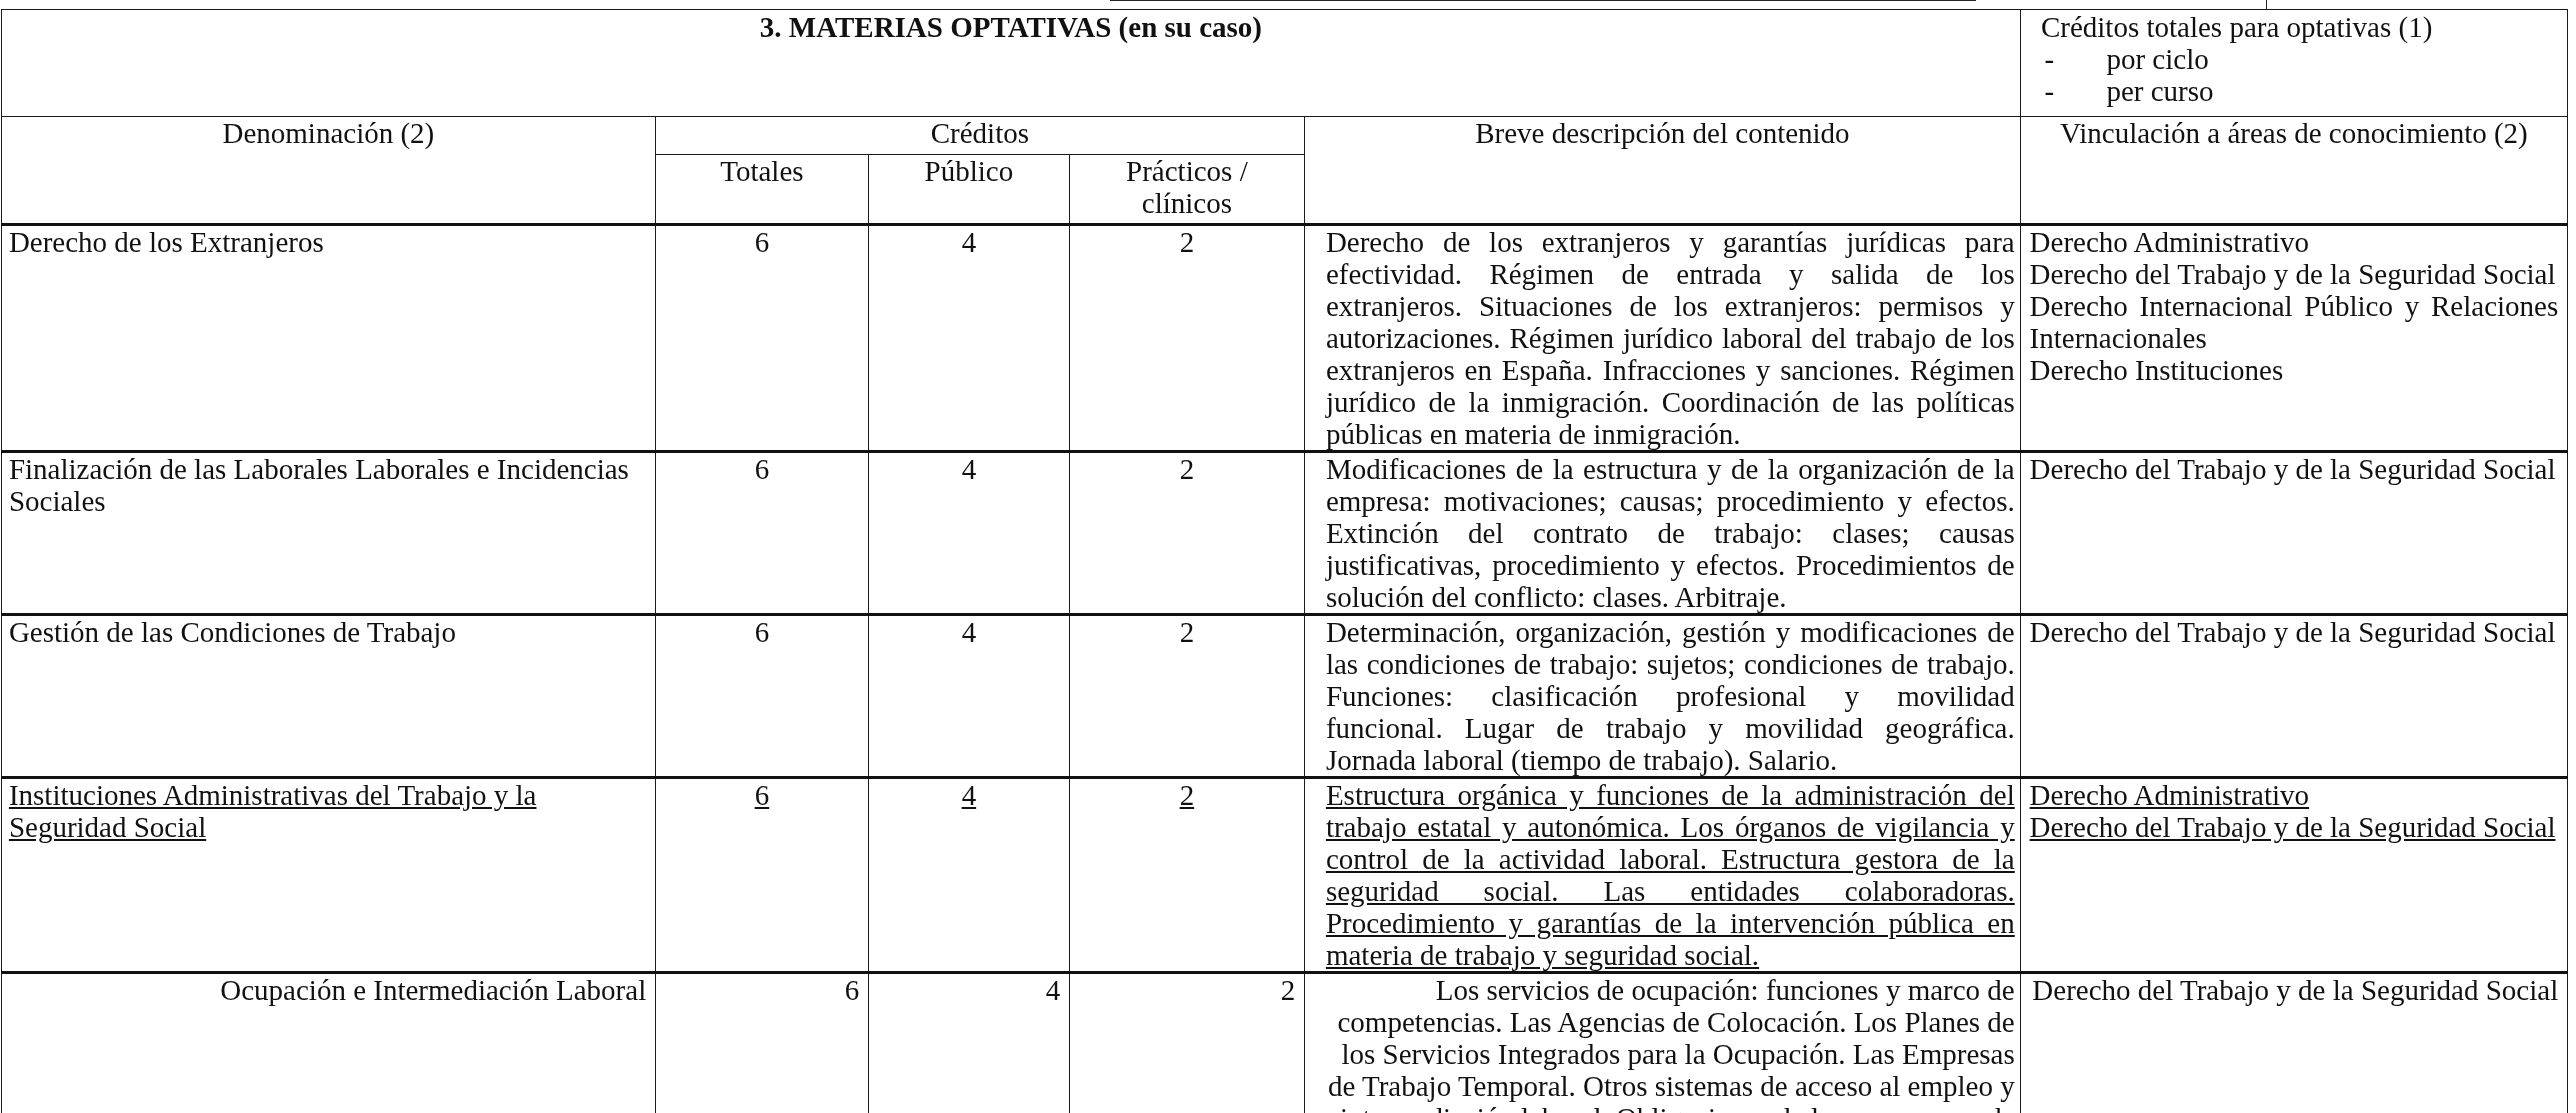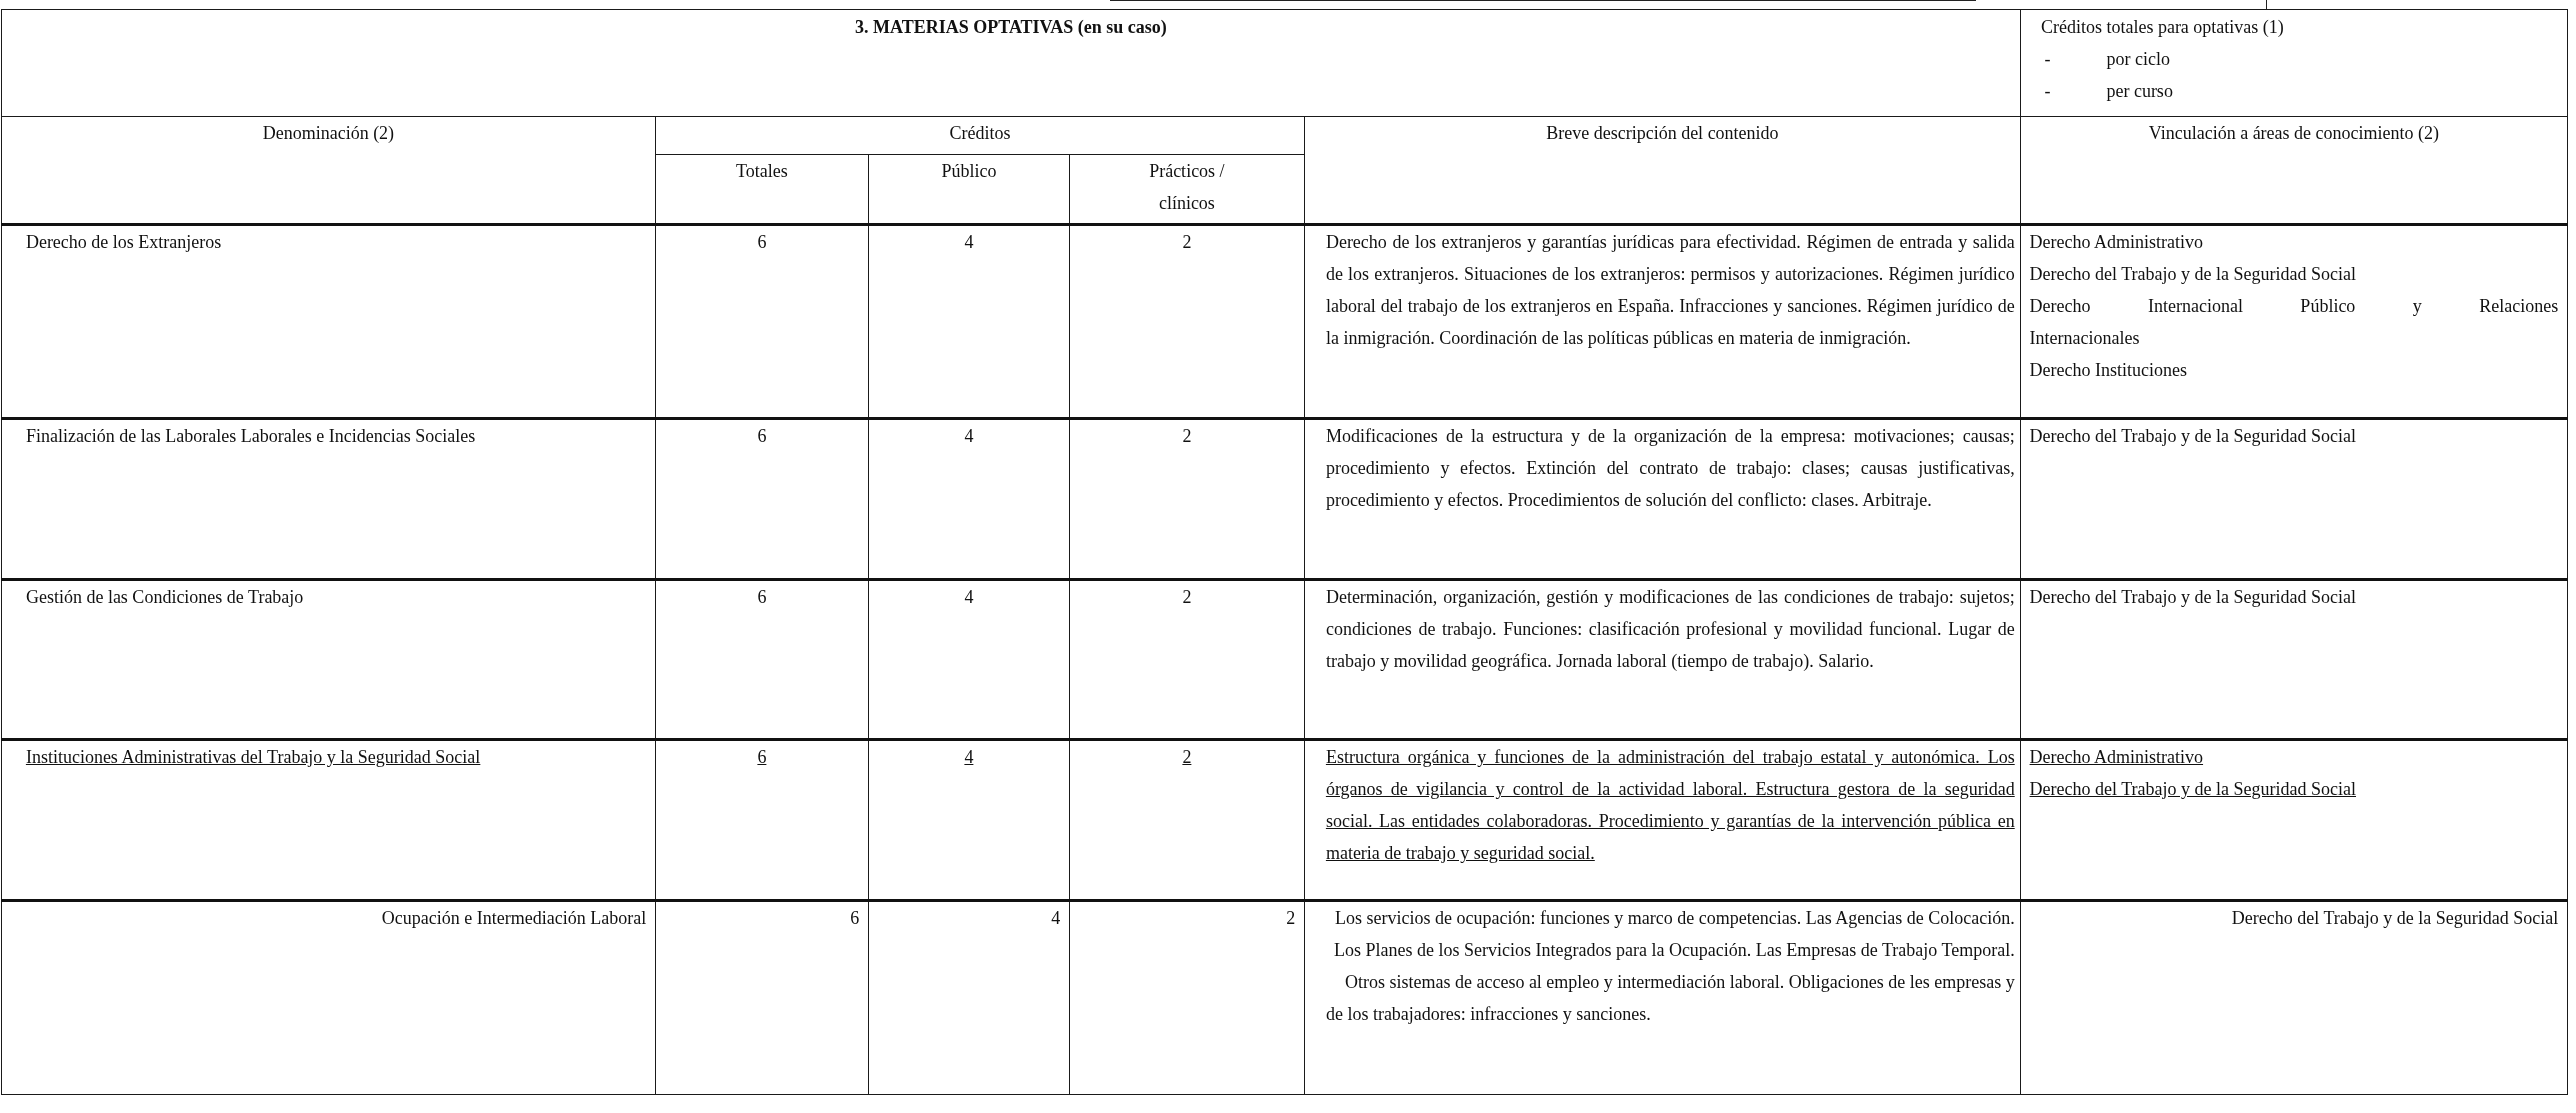--- a/index.html
+++ b/index.html
@@ -1,39 +1,39 @@
 <!DOCTYPE html>
 <html style="font-size:14px"><head>
 <meta charset="utf-8">
 <style>
   html, body { margin: 0; padding: 0; background: #ffffff; }
   body { width: 2576px; height: 1113px; position: relative; overflow: hidden;
          font-family: "Liberation Serif", "DejaVu Serif", serif; color: #111; }
   .topline { position: absolute; top: 0; left: 1110px; width: 866px; height: 0; border-top: 1.7px solid #222; }
   .topline2 { position: absolute; top: 0; left: 2266px; width: 0; height: 8.7px; border-left: 1.7px solid #222; }
   table { position: absolute; left: 0.9px; top: 8.7px; border-collapse: collapse; table-layout: fixed; width: 2566px; }
-  td { border: 1.7px solid #1a1a1a; vertical-align: top; padding: 0 8.7px; font-size: 18px; line-height: 32px; }
+  td { border: 1.7px solid #1a1a1a; vertical-align: top; padding: 0 8.7px; font-size: 29px; line-height: 32px; }
   .title-cell { text-align: center; font-weight: bold; padding-top: 1.7px; height: 105px; }
   .opt-cell { padding-left: 20px; padding-top: 1.7px; }
   .opt-line { display: flex; }
   .dash { width: 62px; display: inline-block; padding-left: 3.5px; }
   .hdr { text-align: center; }
   .hdr1 { height: 38px; }
   .hdr2 { height: 70px; }
   .num { text-align: center; }
   .desc { text-align: justify; text-align-last: left; padding-left: 21px; padding-right: 5.2px; line-height: 32px; }
   .area-line { display: block; }
   .area-justify { text-align: justify; text-align-last: justify; display: block; }
   .row1 td { height: 191px; }
   .row2 td { height: 158px; }
   .row3 td { height: 157px; }
   .row4 td { height: 158px; text-decoration: underline; }
   .row5 td { height: 192px; text-align: right; }
   .thick-top td { border-top: 3.5px solid #111; }
-  .name { padding-left: 24px; }
+  .name { padding-left: 7px; }
 </style>
 </head>
 <body>
 
 <div class="topline"></div>
 <div class="topline2"></div>
 
 <table>
   <colgroup>
     <col style="width:654px">

